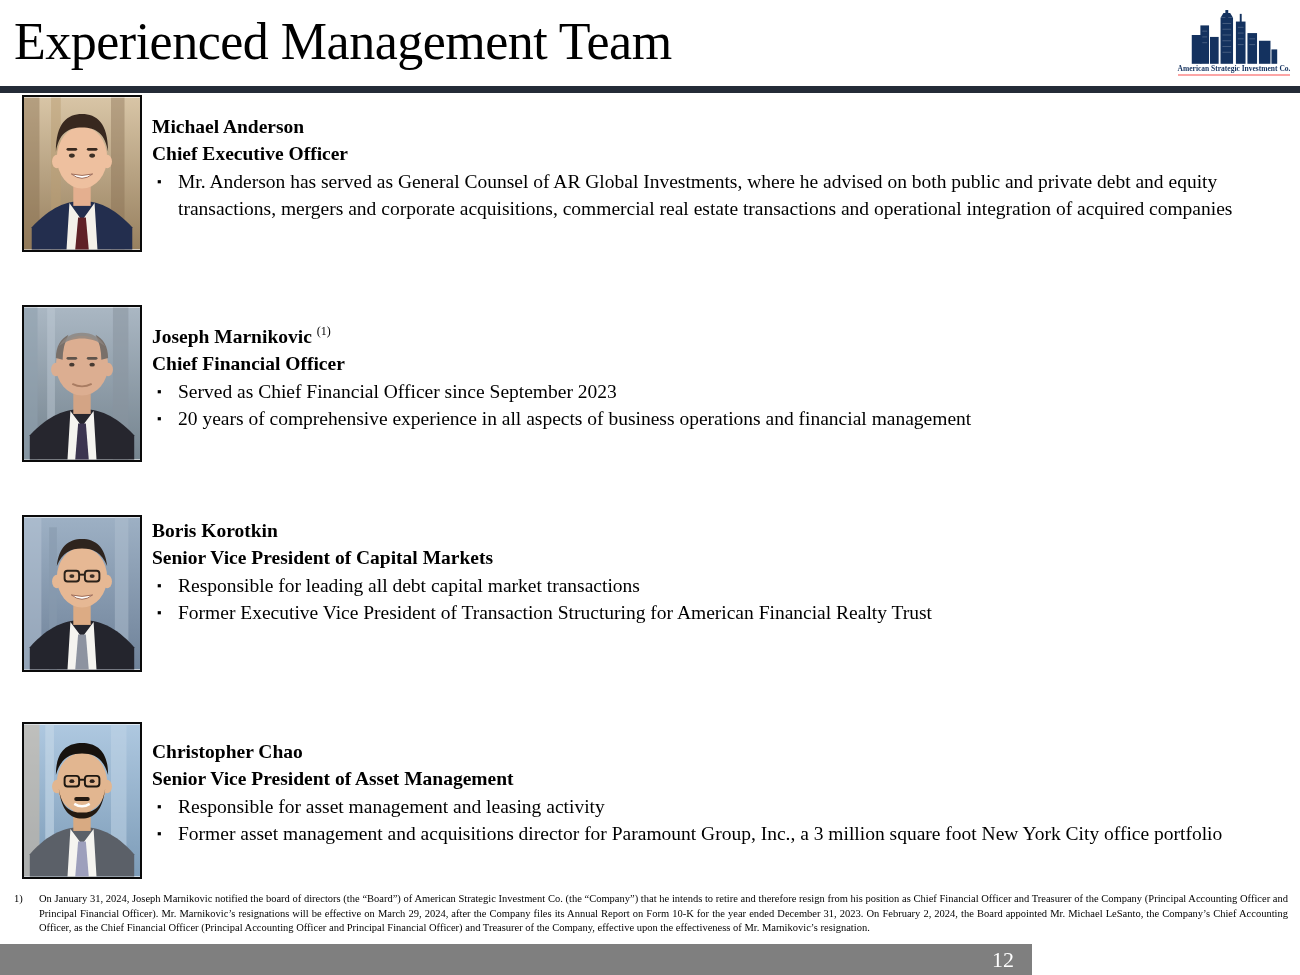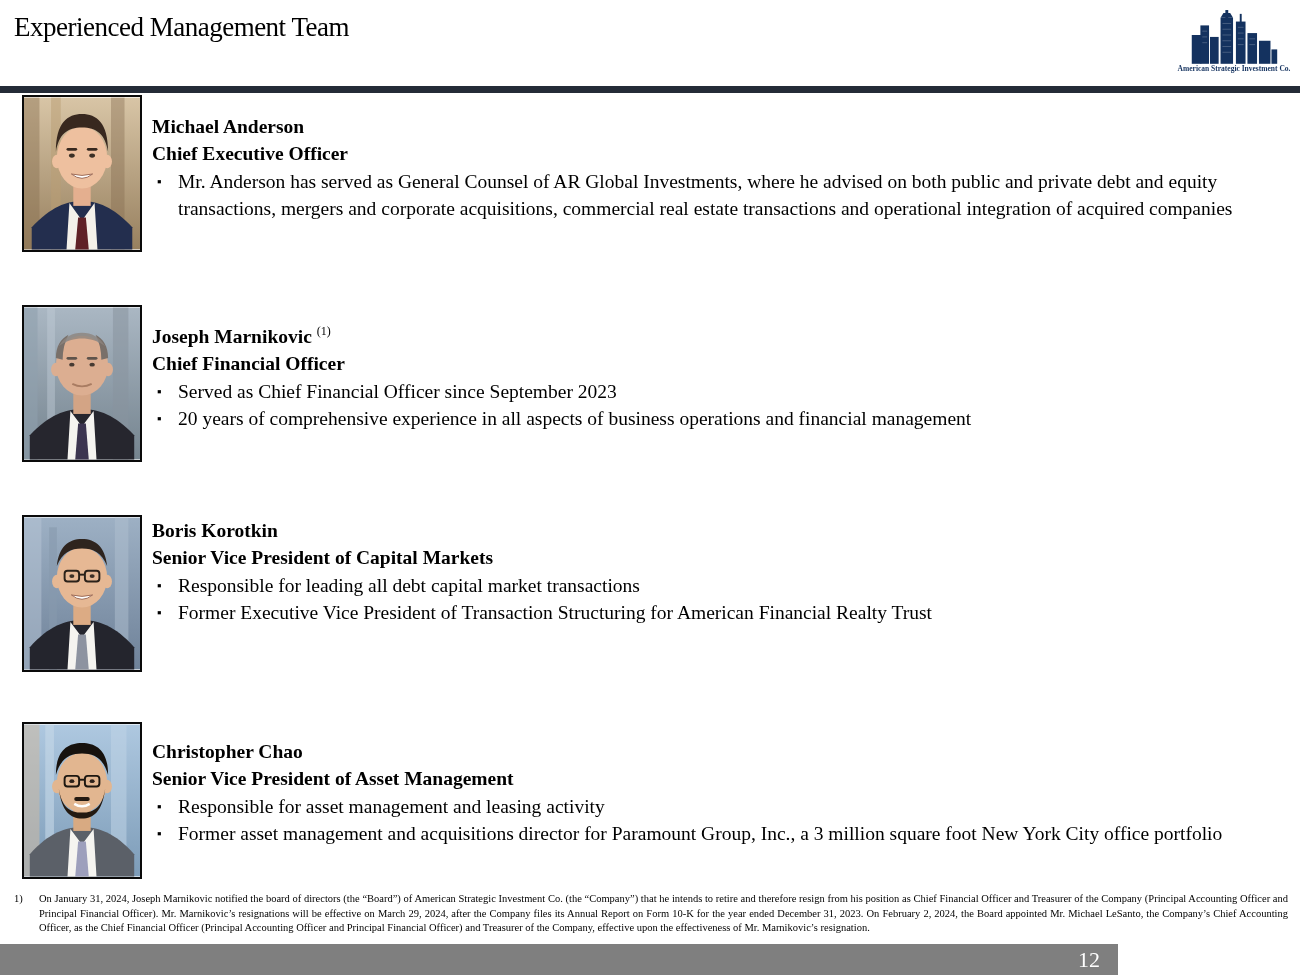--- a/index.html
+++ b/index.html
@@ -8,36 +8,36 @@
     position:relative;
     font-family:"Liberation Serif", serif;
     background:#ffffff;
     color:#000000;
     overflow:hidden;
   }
 
   
   .slide-title {
     position:absolute; left:14px; top:12px;
-    font-size:27px; font-weight:400; letter-spacing:-0.5px;
+    font-size:52px; font-weight:400; letter-spacing:-0.5px;
     color:#000;
   }
   .title-divider {
     position:absolute; left:0; top:86px; width:1300px; height:7px;
     background:#242b37;
   }
   .logo {
     position:absolute; right:14px; top:6px; width:104px; height:76px;
     display:flex; flex-direction:column; align-items:center;
   }
   .logo svg { display:block; }
   .logo-name {
     font-size:7.5px; font-weight:700; color:#14325f;
     white-space:nowrap; line-height:9px;
-    border-bottom:2px solid #fca5a5; padding-bottom:18px;
+    border-bottom:2px solid #fca5a5; padding-bottom:1px;
   }
 
   
   .photo {
     position:absolute; left:22px; width:120px; height:157px;
     border:2px solid #0a0a0a; background:#fff;
   }
   .photo svg { display:block; width:100%; height:100%; }
   .p1 { top:95px; } .p2 { top:305px; } .p3 { top:515px; } .p4 { top:722px; }
 
@@ -62,21 +62,21 @@
   
   .footnote {
     position:absolute; left:14px; right:12px; top:892px;
     display:flex; font-size:10.5px; line-height:14.5px;
   }
   .footnote-marker { flex:none; width:25px; }
   .footnote-text { flex:1; text-align:justify; }
 
   
   .footer-bar {
-    position:absolute; left:0; bottom:0; width:1118px; height:31px;
+    position:absolute; left:0; bottom:0; width:1032px; height:31px;
     background:#7f7f7f;
   }
   .page-number {
     position:absolute; right:18px; top:1px;
     color:#ffffff; font-size:22px; line-height:30px;
   }
 </style>
 </head>
 <body>
 

